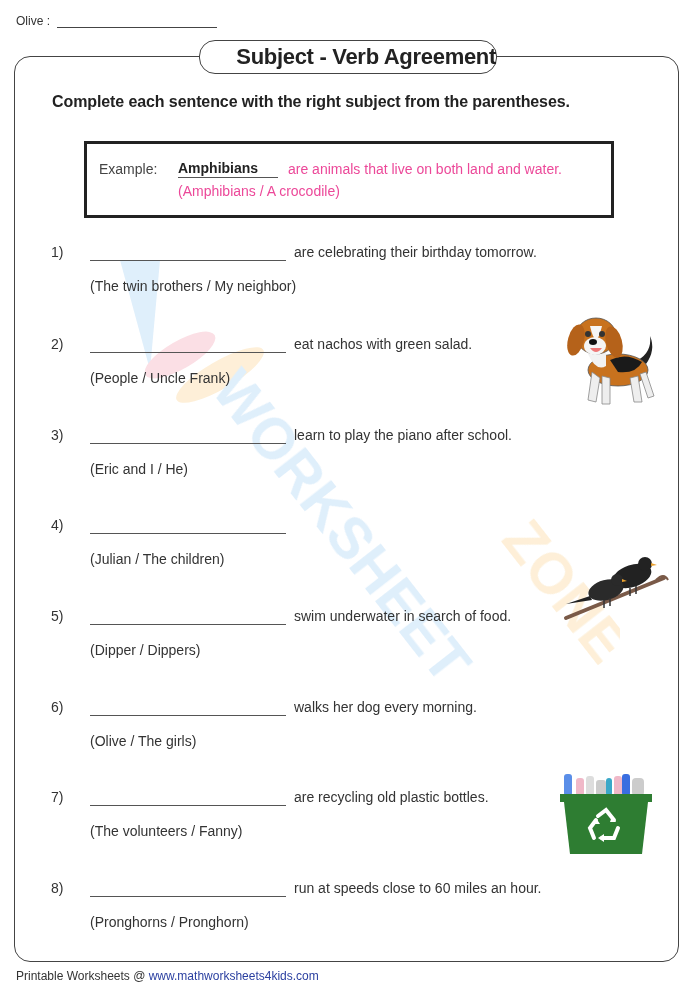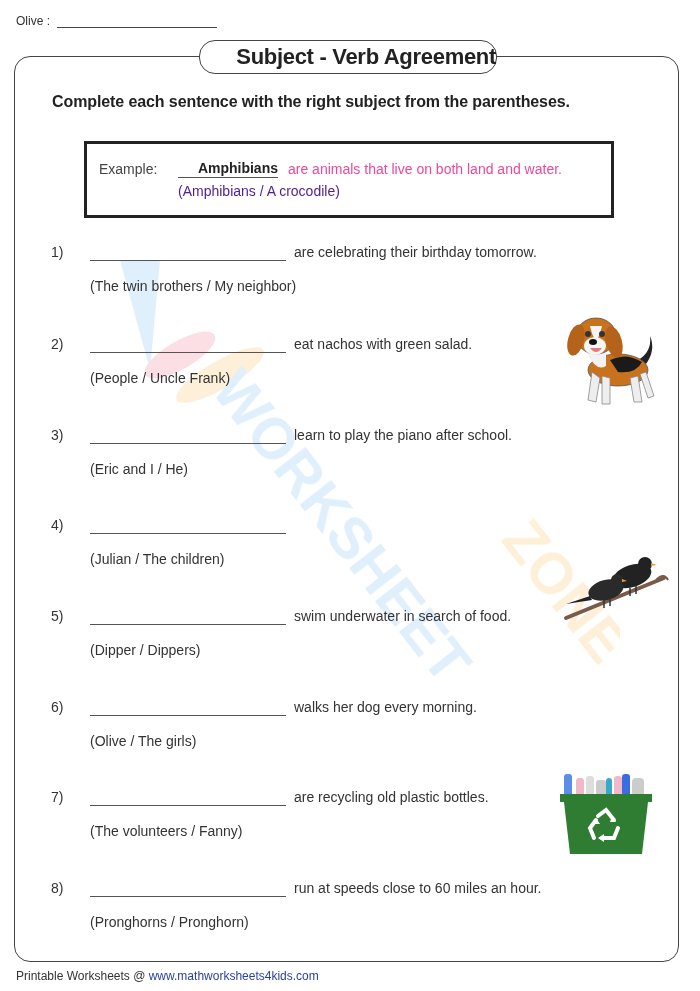--- a/index.html
+++ b/index.html
@@ -10,23 +10,23 @@
   .frame { position:absolute; left:14px; top:56px; width:665px; height:906px;
            border:1.5px solid #444; border-radius:16px; box-sizing:border-box; }
   .title-pill { position:absolute; left:199px; top:40px; width:298px; height:34px;
                 border:1.5px solid #444; border-radius:16px; background:#fff; box-sizing:border-box;
                 text-align:right; font-size:22px; font-weight:bold; line-height:31px; color:#222; letter-spacing:-0.3px; }
   .instructions { position:absolute; left:52px; top:93px; font-size:16px; font-weight:bold; color:#222; letter-spacing:-0.1px; }
   .example-box { position:absolute; left:84px; top:141px; width:530px; height:77px;
                  border:3px solid #222; box-sizing:border-box; }
   .ex-label { position:absolute; left:12px; top:17px; font-size:14px; color:#444; }
   .ex-answer { position:absolute; left:91px; top:16px; width:100px; border-bottom:1.5px solid #555;
-               font-size:14px; font-weight:bold; color:#222; text-align:right; padding-bottom:1px; }
+               font-size:14px; font-weight:bold; color:#222; text-align:left; padding-bottom:1px; }
   .ex-rest { position:absolute; left:201px; top:17px; font-size:14px; color:#ec4899; }
-  .ex-options { position:absolute; left:91px; top:39px; font-size:14px; color:#4c1d95; }
+  .ex-options { position:absolute; left:91px; top:39px; font-size:14px; color:#ec4899; }
   .q { position:absolute; left:0; width:700px; height:80px; }
   .q-num { position:absolute; left:51px; top:0; font-size:14px; color:#333; }
   .q-blank { position:absolute; left:90px; top:16px; width:196px; border-bottom:1.5px solid #555; height:0; }
   .q-text { position:absolute; left:294px; top:0; font-size:14px; color:#333; }
   .q-opts { position:absolute; left:90px; top:34px; font-size:14px; color:#333; }
   .footer { position:absolute; left:16px; top:969px; font-size:12px; color:#333; }
   .footer .link { color:#2a3fa0; }
   .watermark { position:absolute; left:100px; top:250px; width:520px; height:480px; pointer-events:none; }
   .pic { position:absolute; }
 </style>

